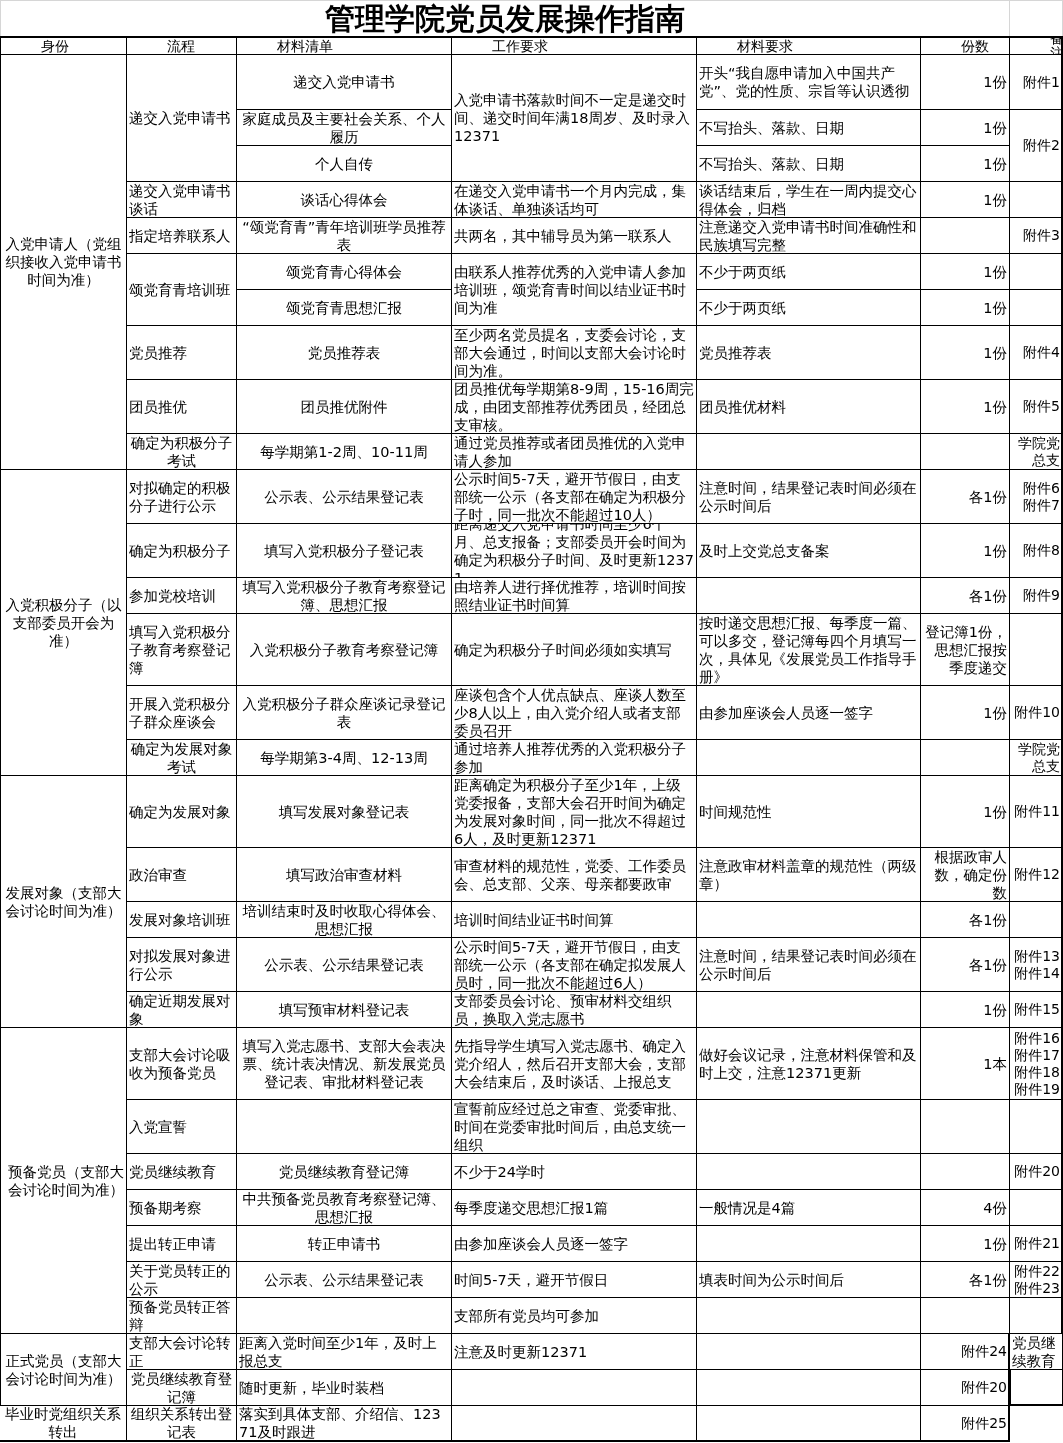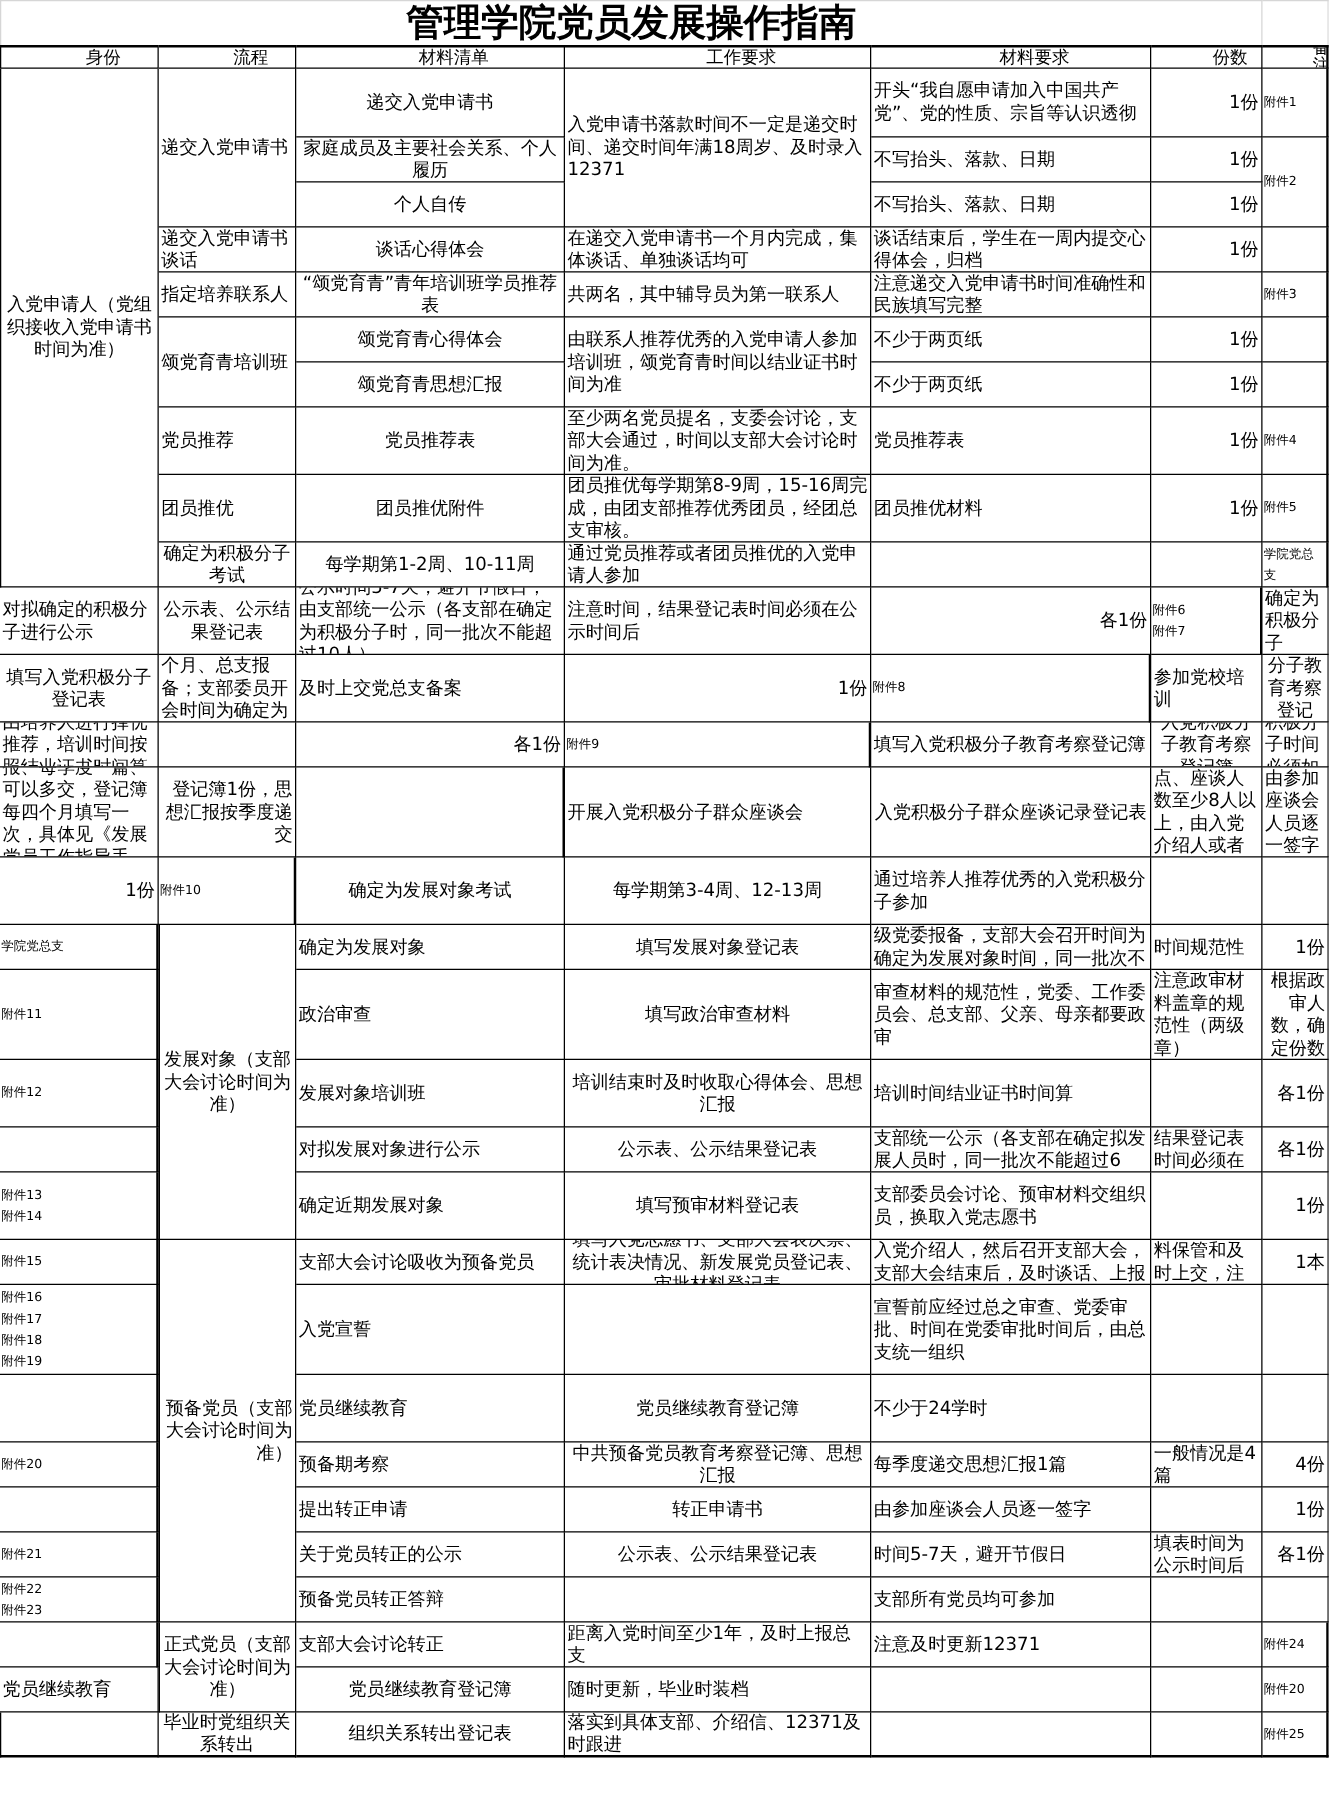--- a/index.html
+++ b/index.html
@@ -43,36 +43,36 @@
       text-align: center;
       letter-spacing: 0;
     }
     .t-empty {
       border-top: 1px solid #d6d6d6;
       border-right: 1px solid #d6d6d6;
       border-bottom: none;
     }
     .hd {
       border-top: 2px solid #000;
-      text-align: center;
+      text-align: left;
       font-size: 14px;
       line-height: 15px;
       padding-left: 40px;
     }
     .first { border-left: 1px solid #000; }
     .lastc { border-right-width: 2px; }
     .lr { border-bottom-width: 2px; }
     .id { text-align: center; }
     .pr { text-align: left; }
     .pc { text-align: center; }
     .ma { text-align: center; }
     .wk { text-align: left; }
     .rq { text-align: left; }
     .cp { text-align: right; }
-    .nt { text-align: left; white-space: pre-line; font-size: 10px; line-height: 17px; padding: 0 1px; }
+    .nt { text-align: right; white-space: pre-line; font-size: 14px; line-height: 17px; padding: 0 1px; }
     .s2 { grid-row: span 2; }
     .s3 { grid-row: span 3; }
     .s5 { grid-row: span 5; }
     .s6 { grid-row: span 6; }
     .s7 { grid-row: span 7; text-align: right; }
     .s10 { grid-row: span 10; text-align: center; }
   </style>
 </head>
 <body>
 
@@ -146,20 +146,21 @@
   <div class="c cp">1份</div>
   <div class="c nt lastc">附件5</div>
 
   <div class="c pc">确定为积极分子考试</div>
   <div class="c ma">每学期第1-2周、10-11周</div>
   <div class="c wk">通过党员推荐或者团员推优的入党申请人参加</div>
   <div class="c rq"></div>
   <div class="c cp"></div>
   <div class="c nt lastc">学院党总支</div>
 
+  <div class="c id first s6">入党积极分子（以支部委员开会为准）</div>
   <div class="c pr">对拟确定的积极分子进行公示</div>
   <div class="c ma">公示表、公示结果登记表</div>
   <div class="c wk">公示时间5-7天，避开节假日，由支部统一公示（各支部在确定为积极分子时，同一批次不能超过10人）</div>
   <div class="c rq">注意时间，结果登记表时间必须在公示时间后</div>
   <div class="c cp">各1份</div>
   <div class="c nt lastc">附件6
 附件7</div>
 
   <div class="c pr">确定为积极分子</div>
   <div class="c ma">填写入党积极分子登记表</div>

